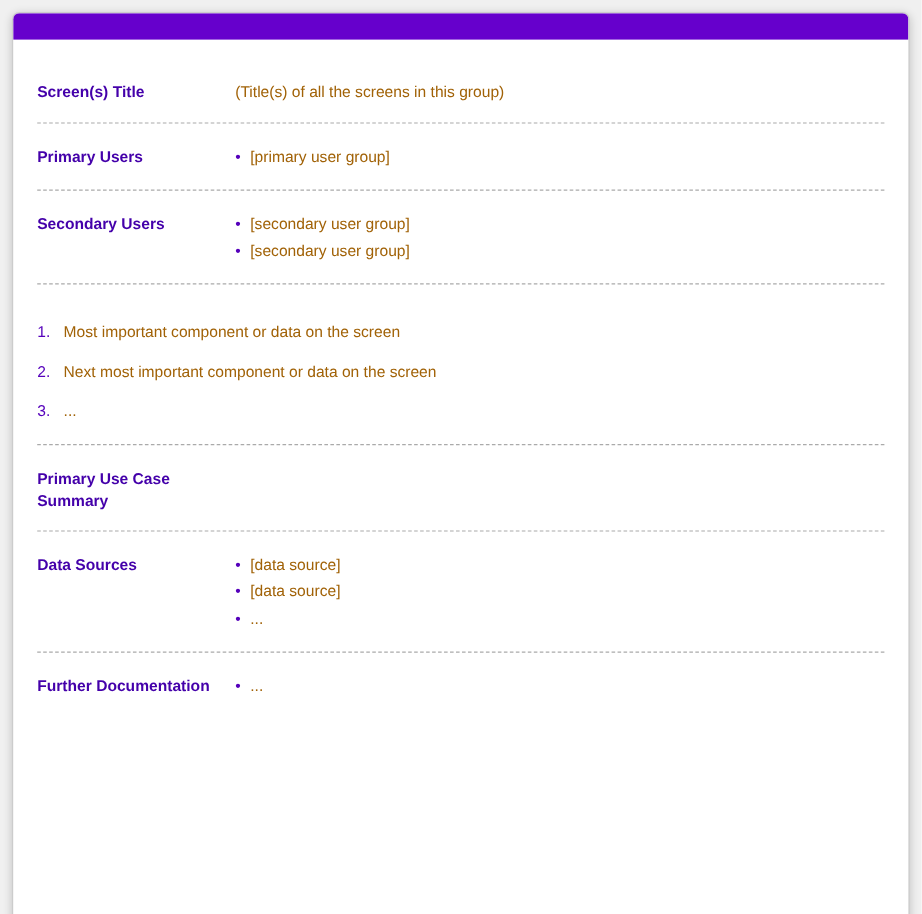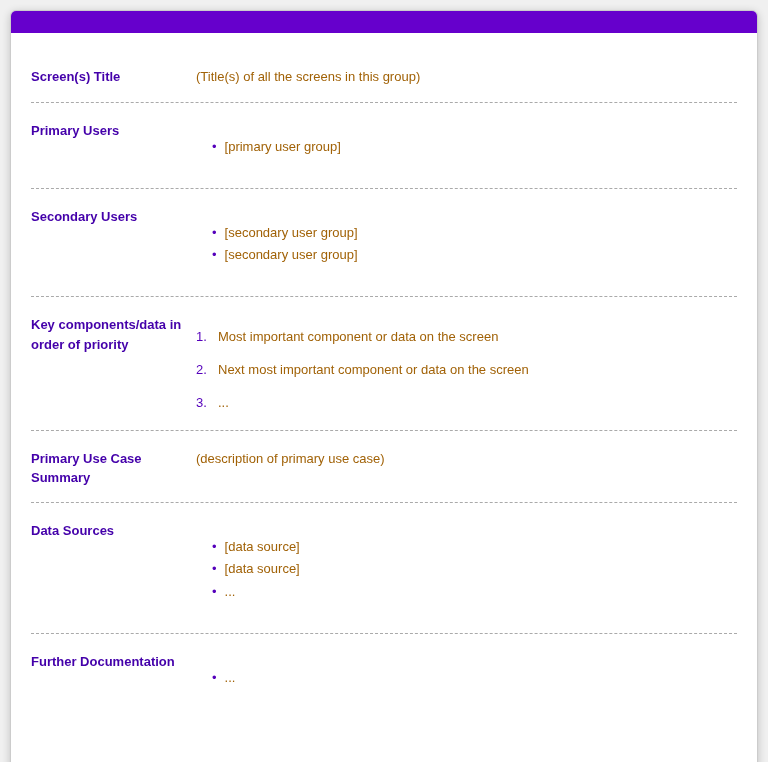--- a/index.html
+++ b/index.html
@@ -65,21 +65,21 @@
     .value {
       flex: 1;
       font-size: 13px;
       color: #a16207;
       line-height: 1.6;
     }
 
     .value ul {
       list-style: none;
       padding: 0;
-      margin: 16px;
+      margin: 0;
     }
 
     .value ul li {
       display: flex;
       align-items: flex-start;
       margin-bottom: 2px;
     }
 
     .value ul li::before {
       content: "•";
@@ -135,32 +135,30 @@
       <div class="row">
         <div class="label">Secondary Users</div>
         <div class="value">
           <ul>
             <li>[secondary user group]</li>
             <li>[secondary user group]</li>
           </ul>
         </div>
       </div>
       <div class="row">
-        <div class="label">Key components/data in order of priority</div>
         <div class="value">
           <ol>
             <li>Most important component or data on the screen</li>
             <li>Next most important component or data on the screen</li>
             <li>...</li>
           </ol>
         </div>
       </div>
       <div class="row">
         <div class="label">Primary Use Case Summary</div>
-        <div class="value">(description of primary use case)</div>
       </div>
       <div class="row">
         <div class="label">Data Sources</div>
         <div class="value">
           <ul>
             <li>[data source]</li>
             <li>[data source]</li>
             <li>...</li>
           </ul>
         </div>

